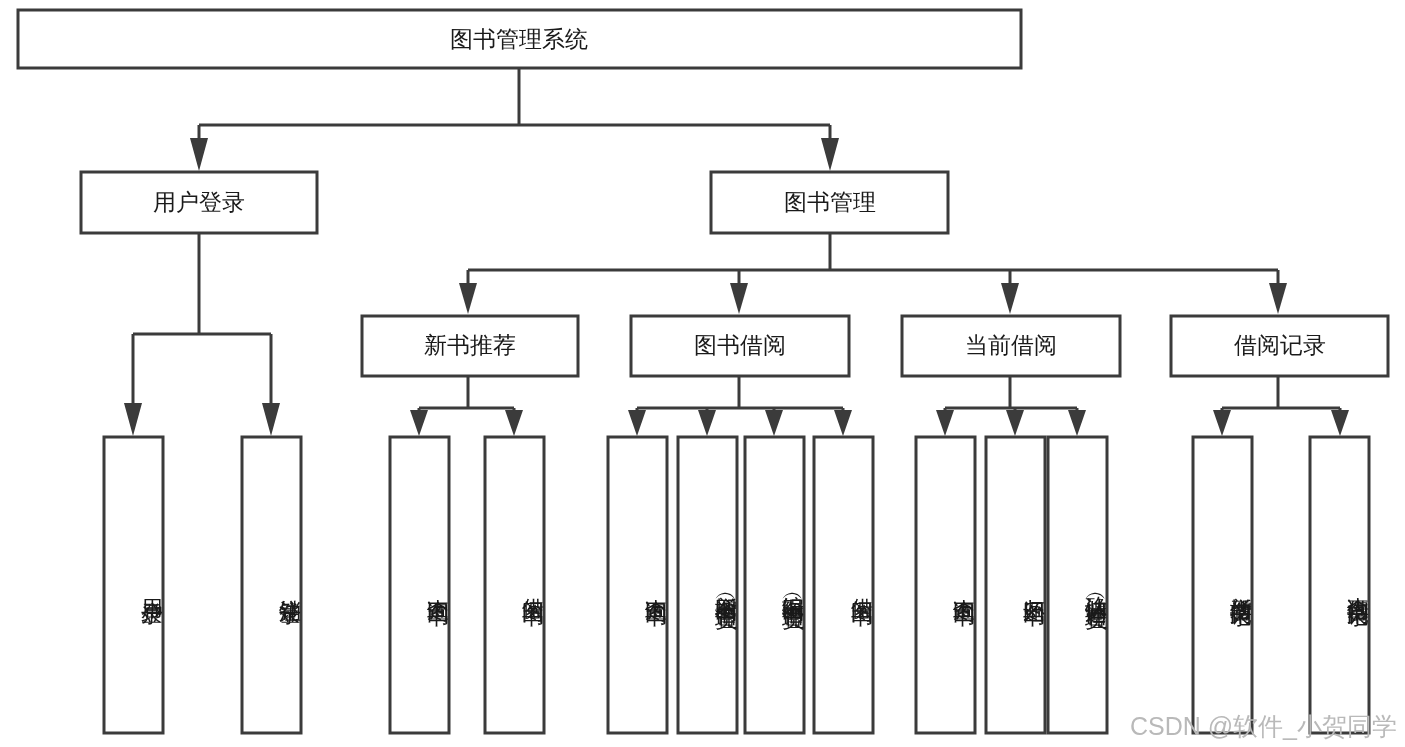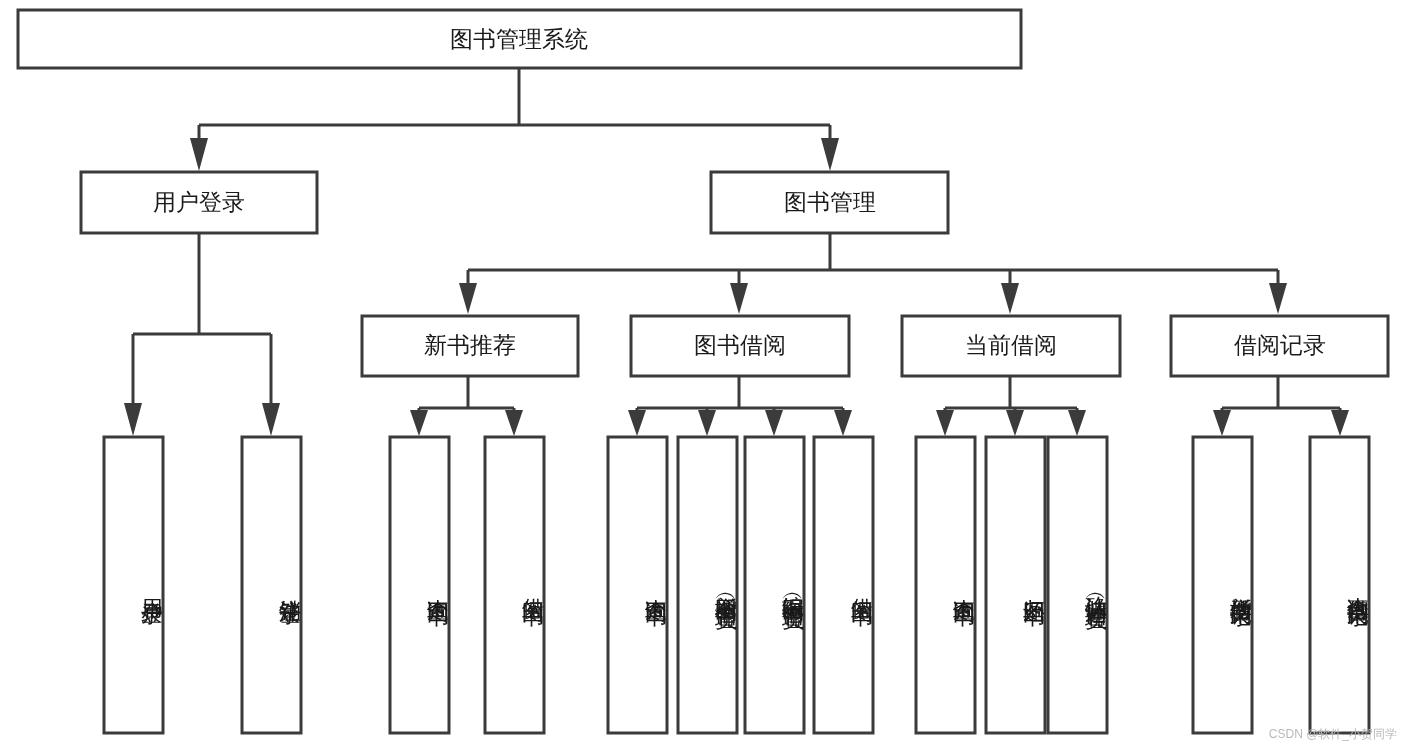--- a/index.html
+++ b/index.html
@@ -59,21 +59,21 @@
     letter-spacing: 2px;
     text-align: center;
     white-space: nowrap;
     pointer-events: none;
   }
   .watermark {
     position: absolute;
     right: 8px;
     bottom: 4px;
     font-family: "Liberation Sans", sans-serif;
-    font-size: 12px;
+    font-size: 25px;
     color: #b9b9b9;
     white-space: nowrap;
   }
 </style>
 </head>
 <body>
 
 <div id="diagram-root">
 
   <svg class="canvas" viewBox="0 0 1405 747">

